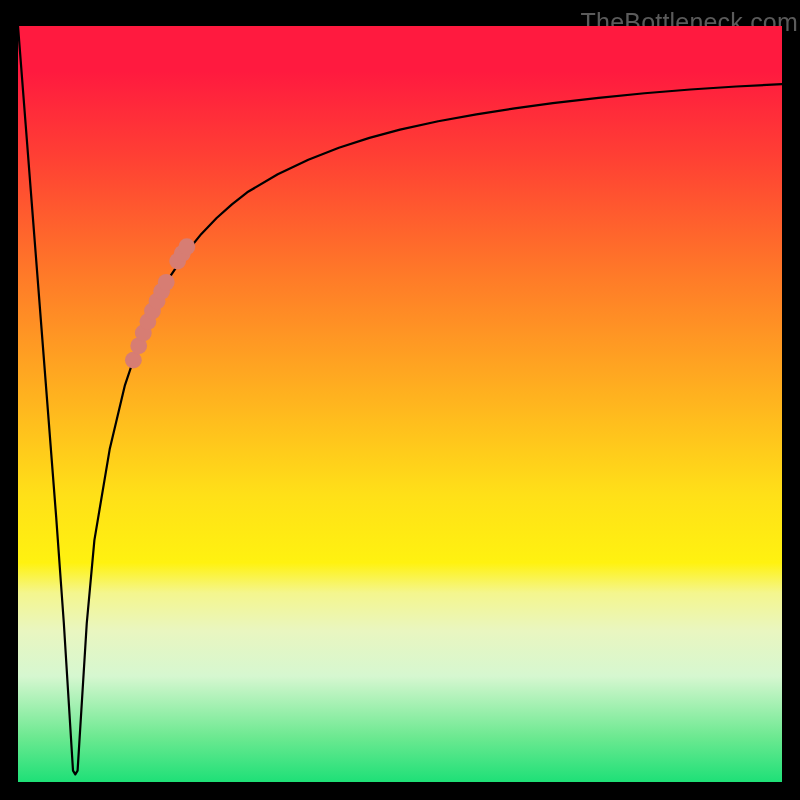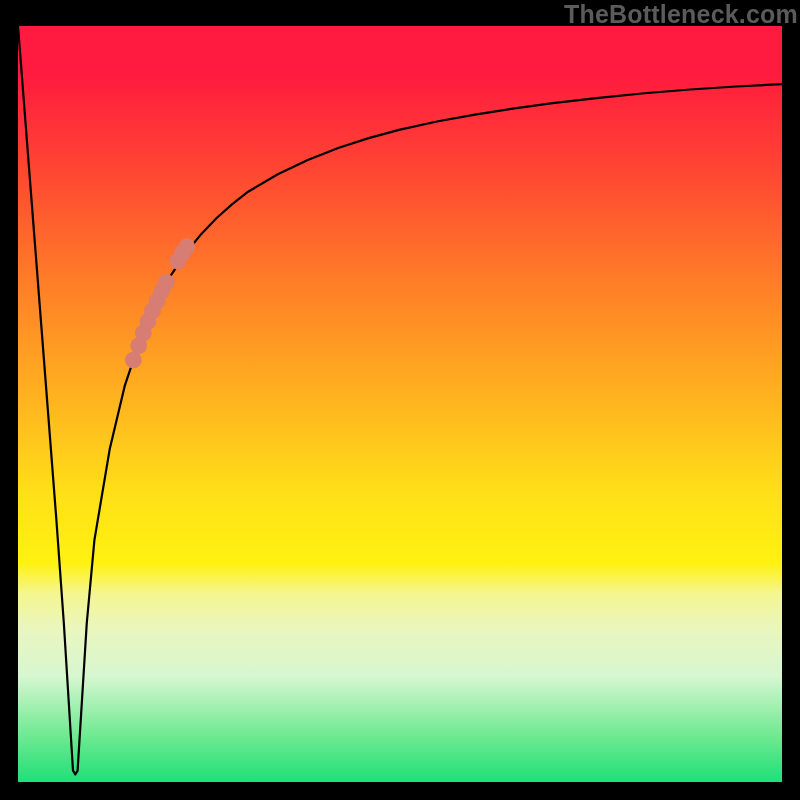--- a/index.html
+++ b/index.html
@@ -36,24 +36,24 @@
       #f4f68e 75%,
       #e9f6c0 80%,
       #d6f7d0 86%,
       #6de991 94%,
       #1ee077 100%
     );
   }
   .watermark {
     position: absolute;
     right: 2px;
-    top: 0px;
+    top: 8px;
     color: #5b5b5b;
     font-size: 25px;
-    font-weight: 700;
+    font-weight: 400;
     letter-spacing: 0.2px;
     user-select: none;
   }
   svg {
     position: absolute;
     left: 0;
     top: 0;
   }
 </style>
 </head>

